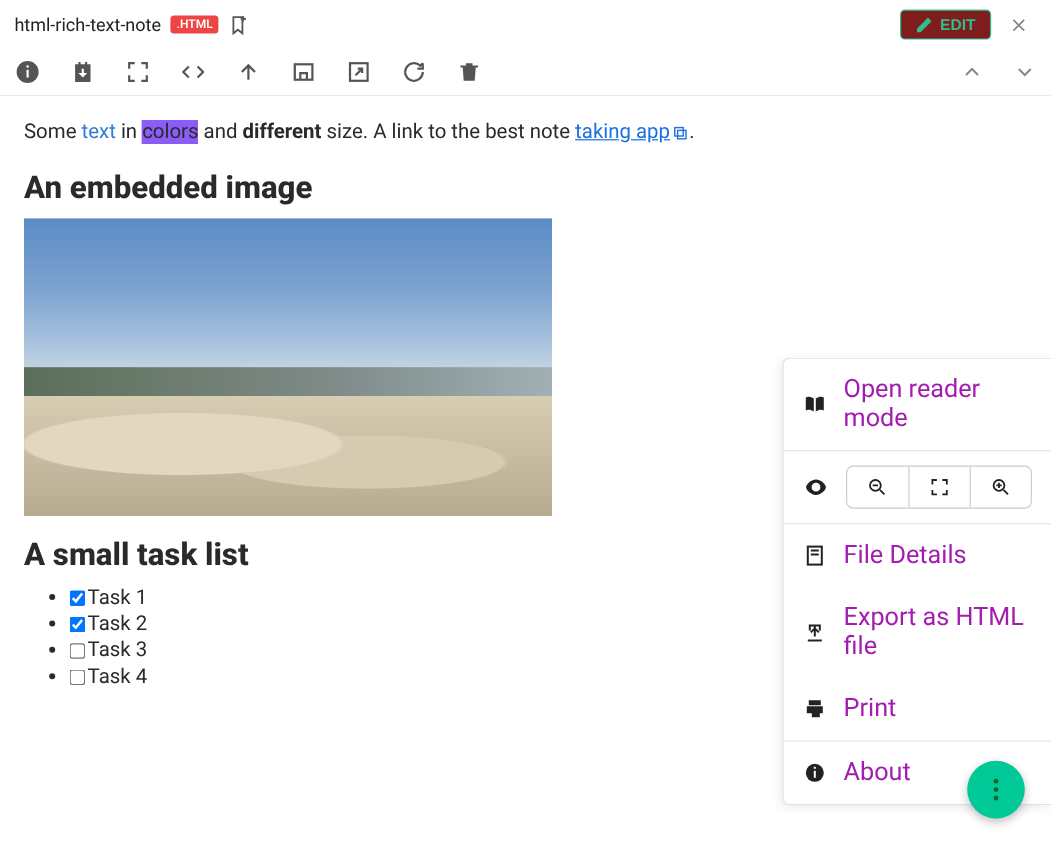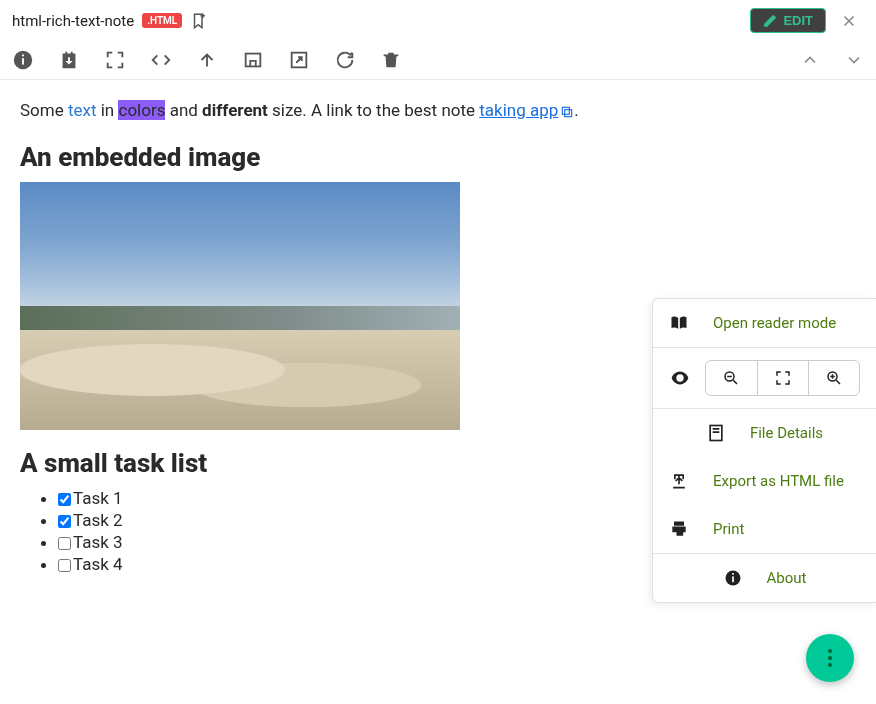--- a/index.html
+++ b/index.html
@@ -3,21 +3,21 @@
   <meta charset="utf-8">
   <style>
     * { box-sizing: border-box; margin: 0; padding: 0; }
     body { font-family: -apple-system, BlinkMacSystemFont, "Segoe UI", Roboto, Helvetica, Arial, sans-serif; width: 876px; height: 704px; overflow: hidden; position: relative; background: #fff; color: #2a2a2a; }
     
     
     .header { display: flex; align-items: center; padding: 8px 12px; gap: 8px; }
     .filename { font-size: 15px; color: #222; }
     .ext-badge { background: #ef4444; color: #fff; font-size: 10px; padding: 2px 5px; border-radius: 3px; font-weight: 600; }
     .spacer { flex: 1; }
-    .edit-btn { display: flex; align-items: center; gap: 6px; border: 1px solid #2fbf8e; color: #2fbf8e; background: #404040; padding: 4px 12px; border-radius: 4px; font-size: 13px; font-weight: 600; cursor: pointer; }
+    .edit-btn { display: flex; align-items: center; gap: 6px; border: 1px solid #2fbf8e; color: #2fbf8e; background: #7f1d1d; padding: 4px 12px; border-radius: 4px; font-size: 13px; font-weight: 600; cursor: pointer; }
     .close-x { color: #888; font-size: 20px; cursor: pointer; padding: 0 6px; }
     
     
     .toolbar { display: flex; align-items: center; padding: 8px 12px; gap: 24px; border-bottom: 1px solid #e8e8e8; }
     .toolbar-icon { color: #555; cursor: pointer; display: inline-flex; }
     .toolbar-right { margin-left: auto; display: flex; gap: 24px; }
     
     
     .doc { padding: 18px 20px; }
     .doc h1 { font-size: 36px; font-weight: 800; margin-bottom: 12px; }
@@ -32,22 +32,22 @@
     .embedded-image { width: 440px; height: 248px; background: linear-gradient(to bottom, #5b8bc5 0%, #7fa5d0 25%, #a9c3de 42%, #c8d6e1 52%, #8a9aa5 55%, #d4cdb8 62%, #cfc3a4 80%, #b8ac94 100%); position: relative; overflow: hidden; }
     .embedded-image::before { content:""; position:absolute; left:0; right:0; top:50%; height:18%; background: linear-gradient(to right, #5a6f5a 0%, #6e7d70 30%, #7f8c8a 60%, #a2b0b5 100%); }
     .embedded-image::after { content:""; position:absolute; left:0; right:0; bottom:0; height:40%; background: radial-gradient(ellipse at 30% 40%, #e2d8c0 0 30%, transparent 31%), radial-gradient(ellipse at 65% 55%, #d6cbb0 0 28%, transparent 29%), linear-gradient(to top, #b6ab90, #d7cdb2); }
     
     ul.tasks { list-style: disc; padding-left: 38px; margin-top: 8px; }
     ul.tasks li { font-size: 17px; margin: 2px 0; }
     ul.tasks input[type=checkbox] { margin-right: 2px; vertical-align: middle; }
     
     
     .panel { position: absolute; right: 0; top: 298px; width: 224px; background: #fff; border: 1px solid #e0e0e0; border-right: none; border-radius: 6px 0 0 6px; box-shadow: -2px 2px 8px rgba(0,0,0,0.08); }
-    .panel-row { display: flex; align-items: center; gap: 24px; padding: 14px 16px; font-size: 15px; color: #4d7c0f; cursor: pointer; }
-    .panel-sep { border-top: 1px solid #e4e4e4; justify-content: center; }
+    .panel-row { display: flex; align-items: center; gap: 14px; padding: 14px 16px; font-size: 21px; color: #a21caf; cursor: pointer; }
+    .panel-sep { border-top: 1px solid #e4e4e4; }
     .zoom-row { display: flex; align-items: center; gap: 14px; padding: 12px 16px; border-top: 1px solid #e4e4e4; }
     .zoom-group { display: flex; border: 1px solid #ccc; border-radius: 6px; overflow: hidden; }
     .zoom-btn { width: 52px; height: 34px; display: flex; align-items: center; justify-content: center; cursor: pointer; }
     .zoom-btn + .zoom-btn { border-left: 1px solid #ccc; }
     .panel-icon { display: inline-flex; color: #222; }
     
     
     .fab { position: absolute; right: 22px; bottom: 22px; width: 48px; height: 48px; border-radius: 50%; background: #00c896; display: flex; align-items: center; justify-content: center; box-shadow: 0 3px 8px rgba(0,0,0,0.25); cursor: pointer; }
     .fab-dots { display: flex; flex-direction: column; gap: 3px; }
     .fab-dots span { width: 4px; height: 4px; background: #063; border-radius: 50%; }

